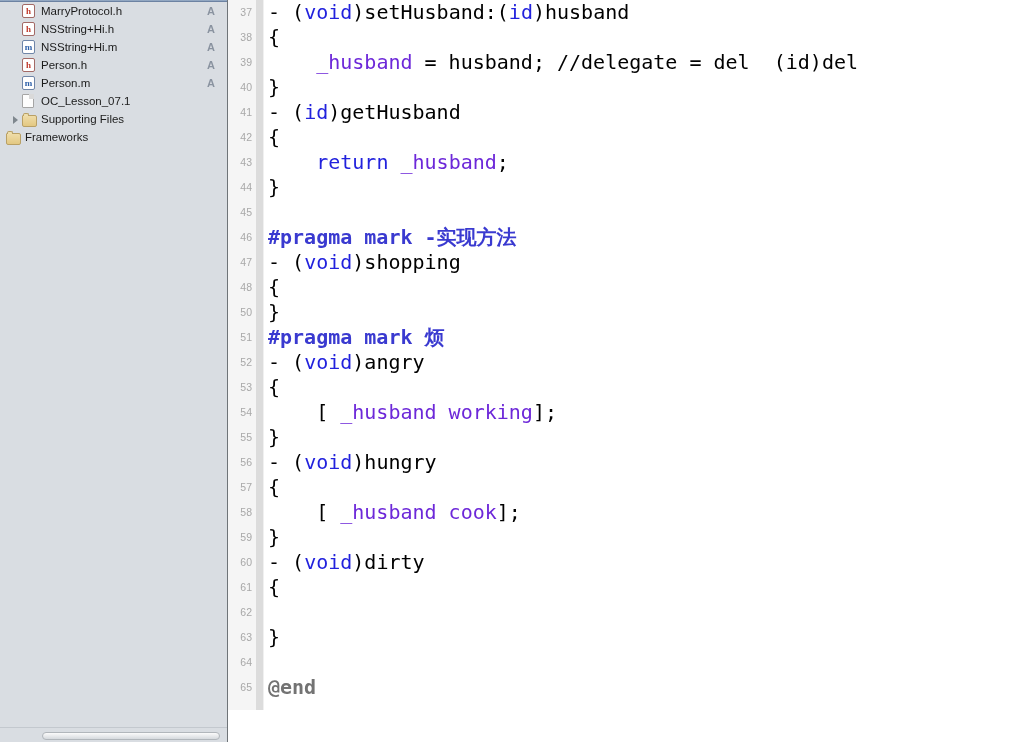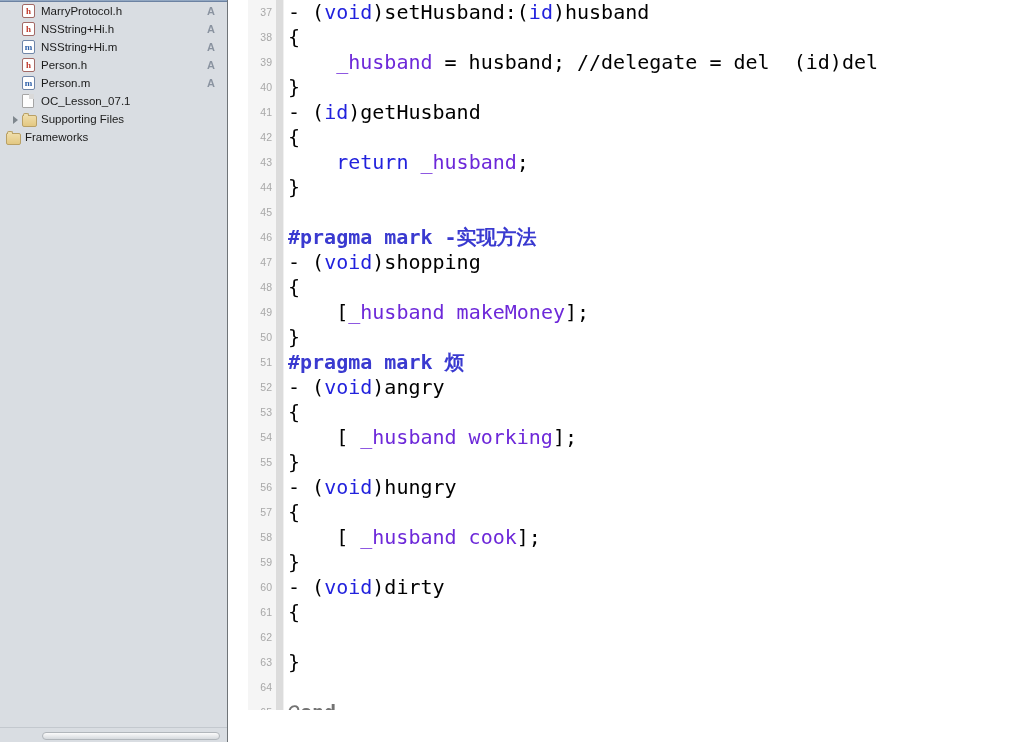--- a/index.html
+++ b/index.html
@@ -126,21 +126,20 @@
     border-radius:4px;
     box-sizing:border-box;
   }
 
   
   .editor{
     position:relative;
     flex:1 1 auto;height:710px;
     background:#ffffff;
     overflow:hidden;
-    margin-left:20px;
   }
   .gutter{
     position:absolute;left:0;top:0;width:28px;height:742px;
     background:#f5f5f5;
     box-sizing:border-box;
   }
   .gutter-sep{
     position:absolute;left:28px;top:0;width:7px;height:742px;
     background:#dcdcdc;
   }
@@ -304,24 +303,20 @@
         </div>
         <div class="line">
           <span class="lno">47</span>
           <span class="code"><span class="">- (</span><span class="kw">void</span><span class="">)shopping</span></span>
         </div>
         <div class="line">
           <span class="lno">48</span>
           <span class="code"><span class="">{</span></span>
         </div>
         <div class="line">
-          <span class="lno">49</span>
-          <span class="code"><span class="">    [</span><span class="ident">_husband makeMoney</span><span class="">];</span></span>
-        </div>
-        <div class="line">
           <span class="lno">50</span>
           <span class="code"><span class="">}</span></span>
         </div>
         <div class="line">
           <span class="lno">51</span>
           <span class="code"><span class="pragma ">#pragma mark 烦</span></span>
         </div>
         <div class="line">
           <span class="lno">52</span>
           <span class="code"><span class="">- (</span><span class="kw">void</span><span class="">)angry</span></span>

